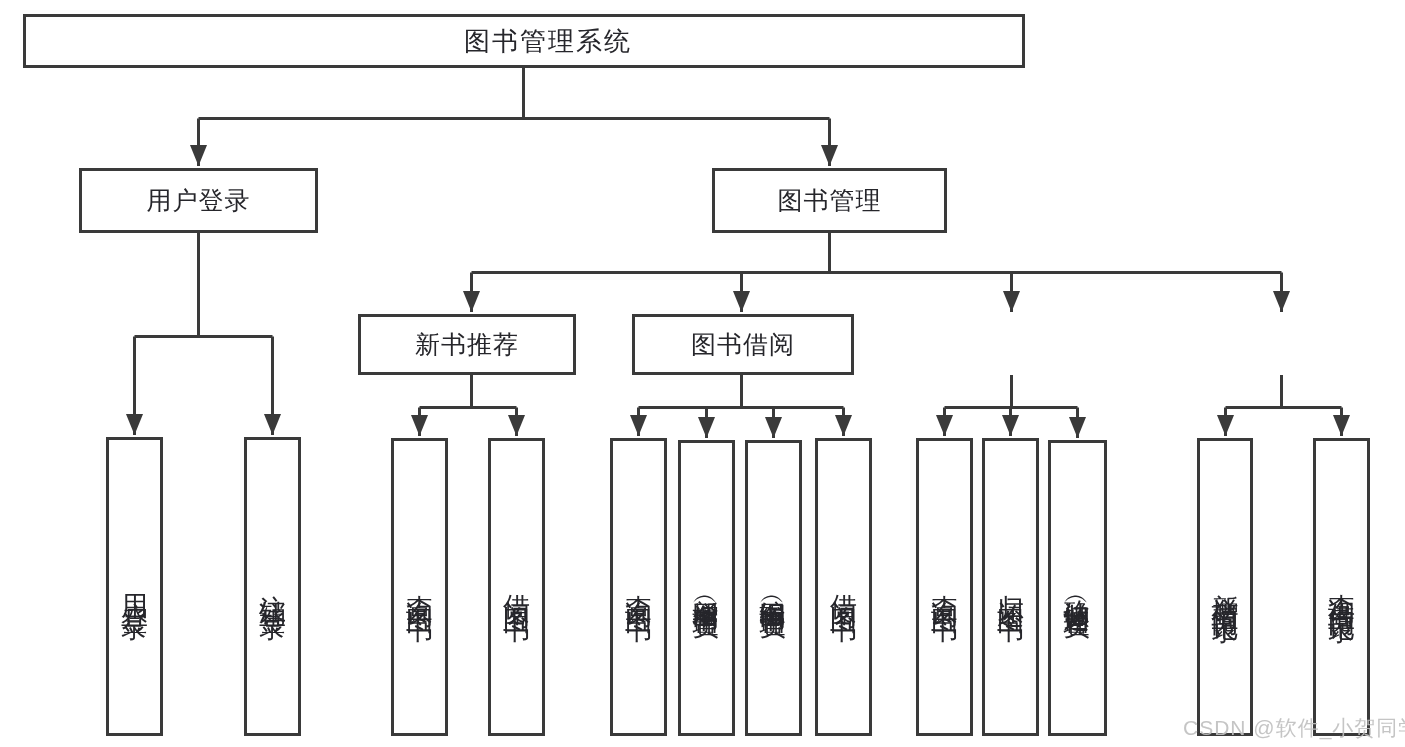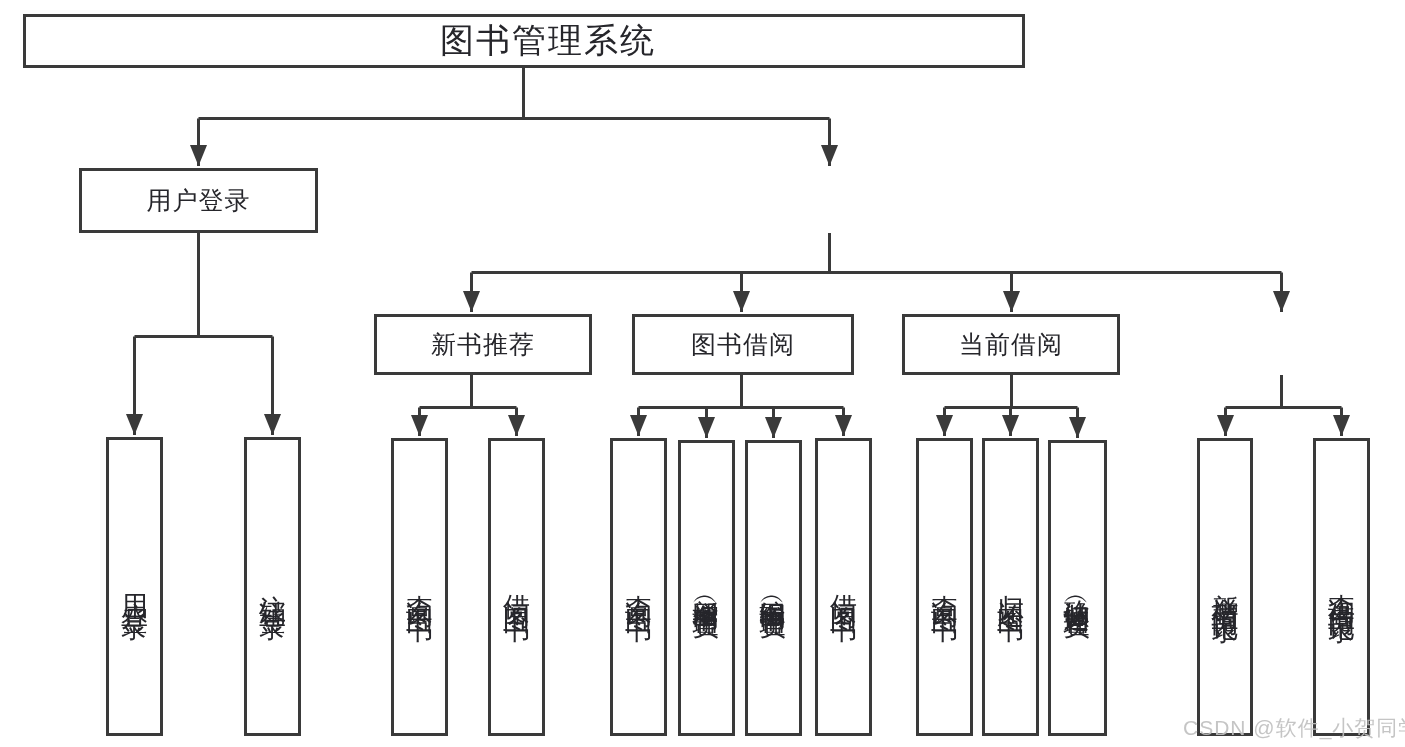--- a/index.html
+++ b/index.html
@@ -16,21 +16,21 @@
     box-sizing:border-box;
     border:3px solid #3a3a3a;
     background:#ffffff;
     display:flex;
     align-items:center;
     justify-content:center;
     color:#26262b;
     z-index:1;
   }
   .h{font-size:25px;letter-spacing:1px;}
-  .root-box{font-size:34px;letter-spacing:2px;padding-left:48px;}
+  .root-box{font-size:26px;letter-spacing:2px;padding-left:48px;}
   .v{
     writing-mode:vertical-rl;
     text-orientation:mixed;
     font-size:27px;
     letter-spacing:7px;
   }
   .v.ls5{letter-spacing:5px;}
   .v.ls2{letter-spacing:2px;font-size:26px;}
   .watermark{
     position:absolute;
@@ -86,24 +86,24 @@
 
       <path d="M1281.5,375 V407.5 M1225.5,407.5 H1341.5"></path>
       <line x1="1225.5" y1="407.5" x2="1225.5" y2="436" marker-end="url(#arrow)"></line>
       <line x1="1341.5" y1="407.5" x2="1341.5" y2="436" marker-end="url(#arrow)"></line>
     </g>
   </svg>
 
   <div class="box h root-box" style="left:23px;top:14px;width:1002px;height:54px">图书管理系统</div>
 
   <div class="box h" style="left:79px;top:168px;width:239px;height:65px">用户登录</div>
+  <div class="box h" style="left:712px;top:168px;width:235px;height:65px">图书管理</div>
 
-  <div class="box h" style="left:374px;top:314px;width:218px;height:61px">新书推荐</div>
+  <div class="box h" style="left:358px;top:314px;width:218px;height:61px">新书推荐</div>
   <div class="box h" style="left:632px;top:314px;width:222px;height:61px">图书借阅</div>
-  <div class="box h" style="left:902px;top:314px;width:218px;height:61px">当前借阅</div>
 
   <div class="box v" style="left:106px;top:437px;width:57px;height:299px">用户登录</div>
   <div class="box v" style="left:244px;top:437px;width:57px;height:299px">注销登录</div>
 
   <div class="box v" style="left:391px;top:438px;width:57px;height:298px">查询图书</div>
   <div class="box v" style="left:488px;top:438px;width:57px;height:298px">借阅图书</div>
 
   <div class="box v" style="left:610px;top:438px;width:57px;height:298px">查询图书</div>
   <div class="box v ls2" style="left:678px;top:440px;width:57px;height:296px">新增图书（管理员）</div>
   <div class="box v ls2" style="left:745px;top:440px;width:57px;height:296px">编辑图书（管理员）</div>

